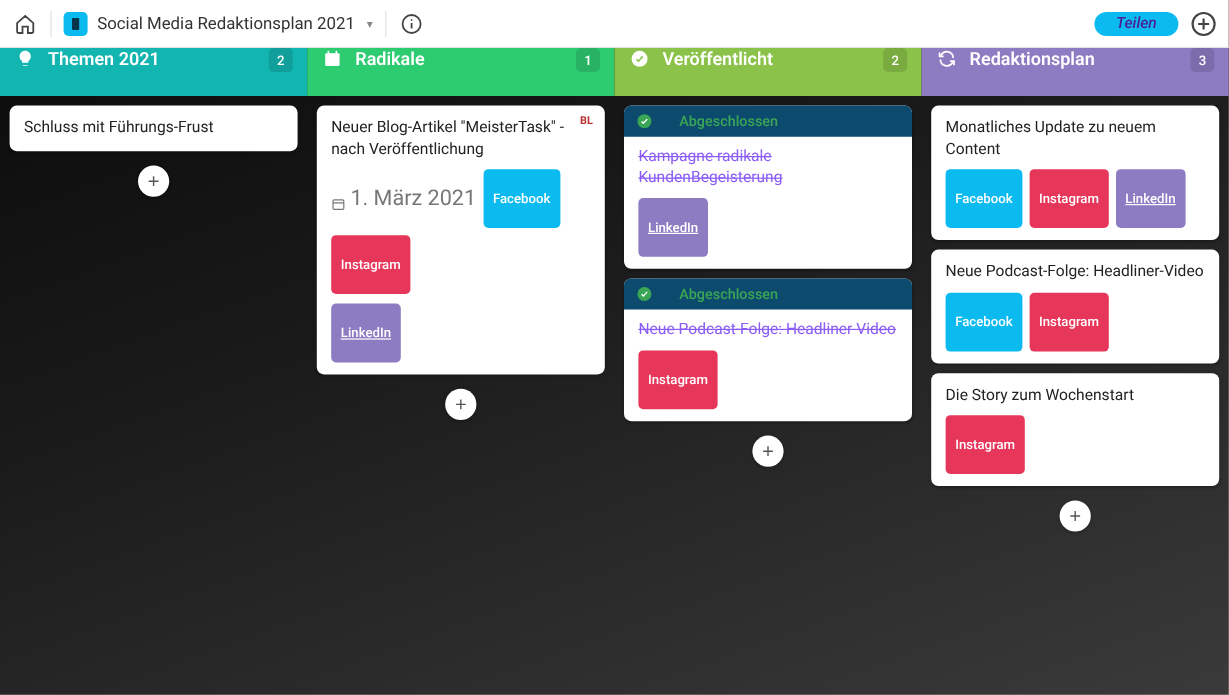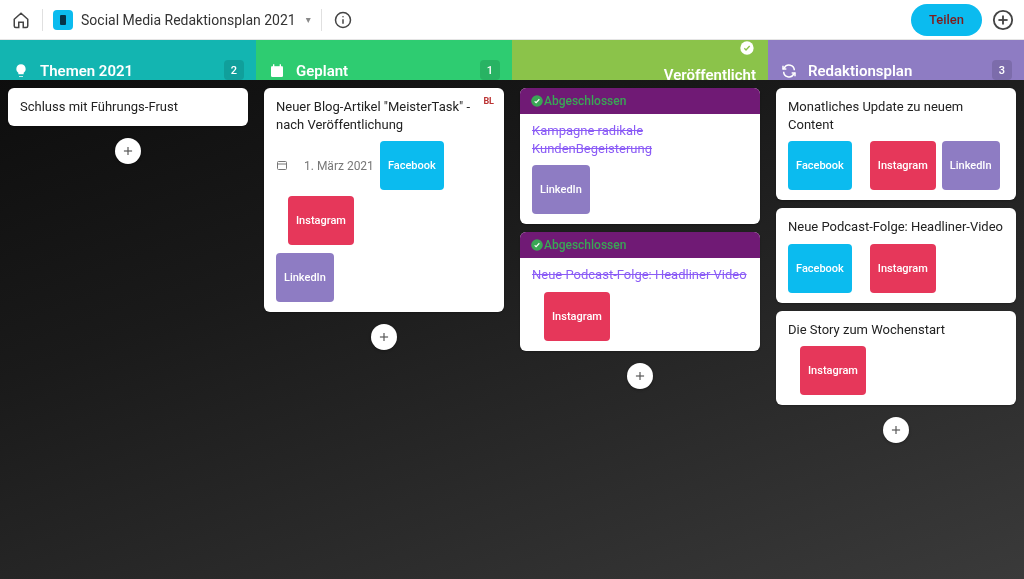--- a/index.html
+++ b/index.html
@@ -21,70 +21,70 @@
     color:#444; cursor:pointer;
   }
   .divider-v { width:1px; height:22px; background:#e0e0e0; }
   .board-selector { display:flex; align-items:center; gap:8px; cursor:pointer; }
   .board-icon { width:20px; height:20px; border-radius:4px; background:#0bbbef; display:flex; align-items:center; justify-content:center; }
   .board-icon-inner { width:6px; height:10px; background:#05334a; border-radius:1px; }
   .board-title { font-size:14px; color:#333; }
   .chevron { font-size:10px; color:#888; margin-left:2px; }
   .topbar-spacer { flex:1; }
   .share-btn {
-    background:#0bbbef; color:#7f1d1d; border:none; border-radius:16px;
-    height:32px; padding:0 18px; font-size:13px; font-weight:500; cursor:pointer;
+    background:#0bbbef; color:#4c1d95; border:none; border-radius:16px;
+    height:20px; padding:0 18px; font-size:13px; font-weight:500; cursor:pointer;font-style:italic;
   }
   .plus-circle-icon svg { width:22px; height:22px; }
 
   
   .board { display:flex; width:100%; }
   .column { width:256px; flex:0 0 256px; display:flex; flex-direction:column; }
   .col-header {
-    height:40px; display:flex; align-items:flex-end; padding:0 12px; gap:10px;
+    height:40px; display:flex; align-items:flex-start; padding:0 12px; gap:10px;
     color:#fff; font-weight:600; font-size:15px;
   }
   .col-header .hdr-icon { width:18px; height:18px; display:flex; align-items:center; justify-content:center; }
   .col-header .hdr-count {
     margin-left:auto; width:20px; height:20px; border-radius:4px;
     background:rgba(0,0,0,0.12); display:flex; align-items:center; justify-content:center;
     font-size:11px; font-weight:500;
   }
   .col-themen .col-header { background:#13b5b1; }
   .col-geplant .col-header { background:#2ecc71; }
-  .col-veroeff .col-header { background:#8bc34a;flex-direction:column; }
+  .col-veroeff .col-header { background:#8bc34a; }
   .col-wieder .col-header  { background:#8e7cc3; }
 
   .cards { padding:8px; display:flex; flex-direction:column; gap:8px; align-items:stretch; }
 
   .card {
     background:#fff; border-radius:6px; padding:10px 12px; font-size:13px; color:#222;
     box-shadow:0 1px 2px rgba(0,0,0,0.25); cursor:pointer;
     position:relative;
   }
   .card .card-title { line-height:1.35; }
   .card .meta-row { display:flex; align-items:center; gap:6px; margin-top:8px; flex-wrap:wrap; }
-  .card .date { font-size:12px; color:#777; display:flex; align-items:flex-start; gap:16px; }
+  .card .date { font-size:18px; color:#777; display:flex; align-items:flex-end; gap:4px; }
   .card .date svg { width:12px; height:12px; }
   .tag {
     display:inline-block; font-size:11px; color:#fff; padding:18px 8px; border-radius:4px;
     font-weight:500;
   }
   .tag-facebook { background:#0bbbef; }
-  .tag-instagram { background:#e6375a;margin-left:12px; }
-  .tag-linkedin { background:#8e7cc3; }
+  .tag-instagram { background:#e6375a; }
+  .tag-linkedin { background:#8e7cc3;text-decoration:underline; }
 
   .card .mini-avatar {
     position:absolute; top:8px; right:10px; font-size:9px; font-weight:700; color:#b33;
   }
 
   .card.completed { }
   .card.completed .done-banner {
-    background:#701a75; margin:-10px -12px 8px -12px; padding:6px 10px;
-    border-radius:6px 6px 0 0; display:flex; align-items:center; gap:0;
+    background:#0c4a6e; margin:-10px -12px 8px -12px; padding:6px 10px;
+    border-radius:6px 6px 0 0; display:flex; align-items:center; gap:22px;
     color:#3aa655; font-size:12px; font-weight:500;
   }
   .card.completed .done-banner svg { width:14px; height:14px; }
   .card.completed .card-title { text-decoration:line-through; color:#8b5cf6; }
 
   .add-btn {
     width:26px; height:26px; border-radius:50%; background:#fff;
     display:flex; align-items:center; justify-content:center;
     align-self:center; margin-top:4px; cursor:pointer;
     box-shadow:0 1px 3px rgba(0,0,0,0.3);
@@ -155,21 +155,21 @@
   <div class="column col-geplant">
     <div class="col-header">
       <span class="hdr-icon">
         <svg viewBox="0 0 24 24" width="16" height="16" fill="currentColor">
             <rect x="3" y="5" width="18" height="16" rx="2"></rect>
             <rect x="3" y="5" width="18" height="4" fill="#fff" opacity="0.3"></rect>
             <line x1="7" y1="2" x2="7" y2="6" stroke="#fff" stroke-width="2"></line>
             <line x1="17" y1="2" x2="17" y2="6" stroke="#fff" stroke-width="2"></line>
           </svg>
       </span>
-      <span>Geplant</span>
+      <span>Radikale</span>
       <span class="hdr-count">1</span>
     </div>
     <div class="cards">
       <div class="card">
         <span class="mini-avatar">BL</span>
         <div class="card-title">Neuer Blog-Artikel "MeisterTask" - nach Veröffentlichung</div>
         <div class="meta-row">
           <span class="date">
             <svg viewBox="0 0 24 24" fill="none" stroke="currentColor" stroke-width="2">
                 <rect x="3" y="5" width="18" height="16" rx="2"></rect>

